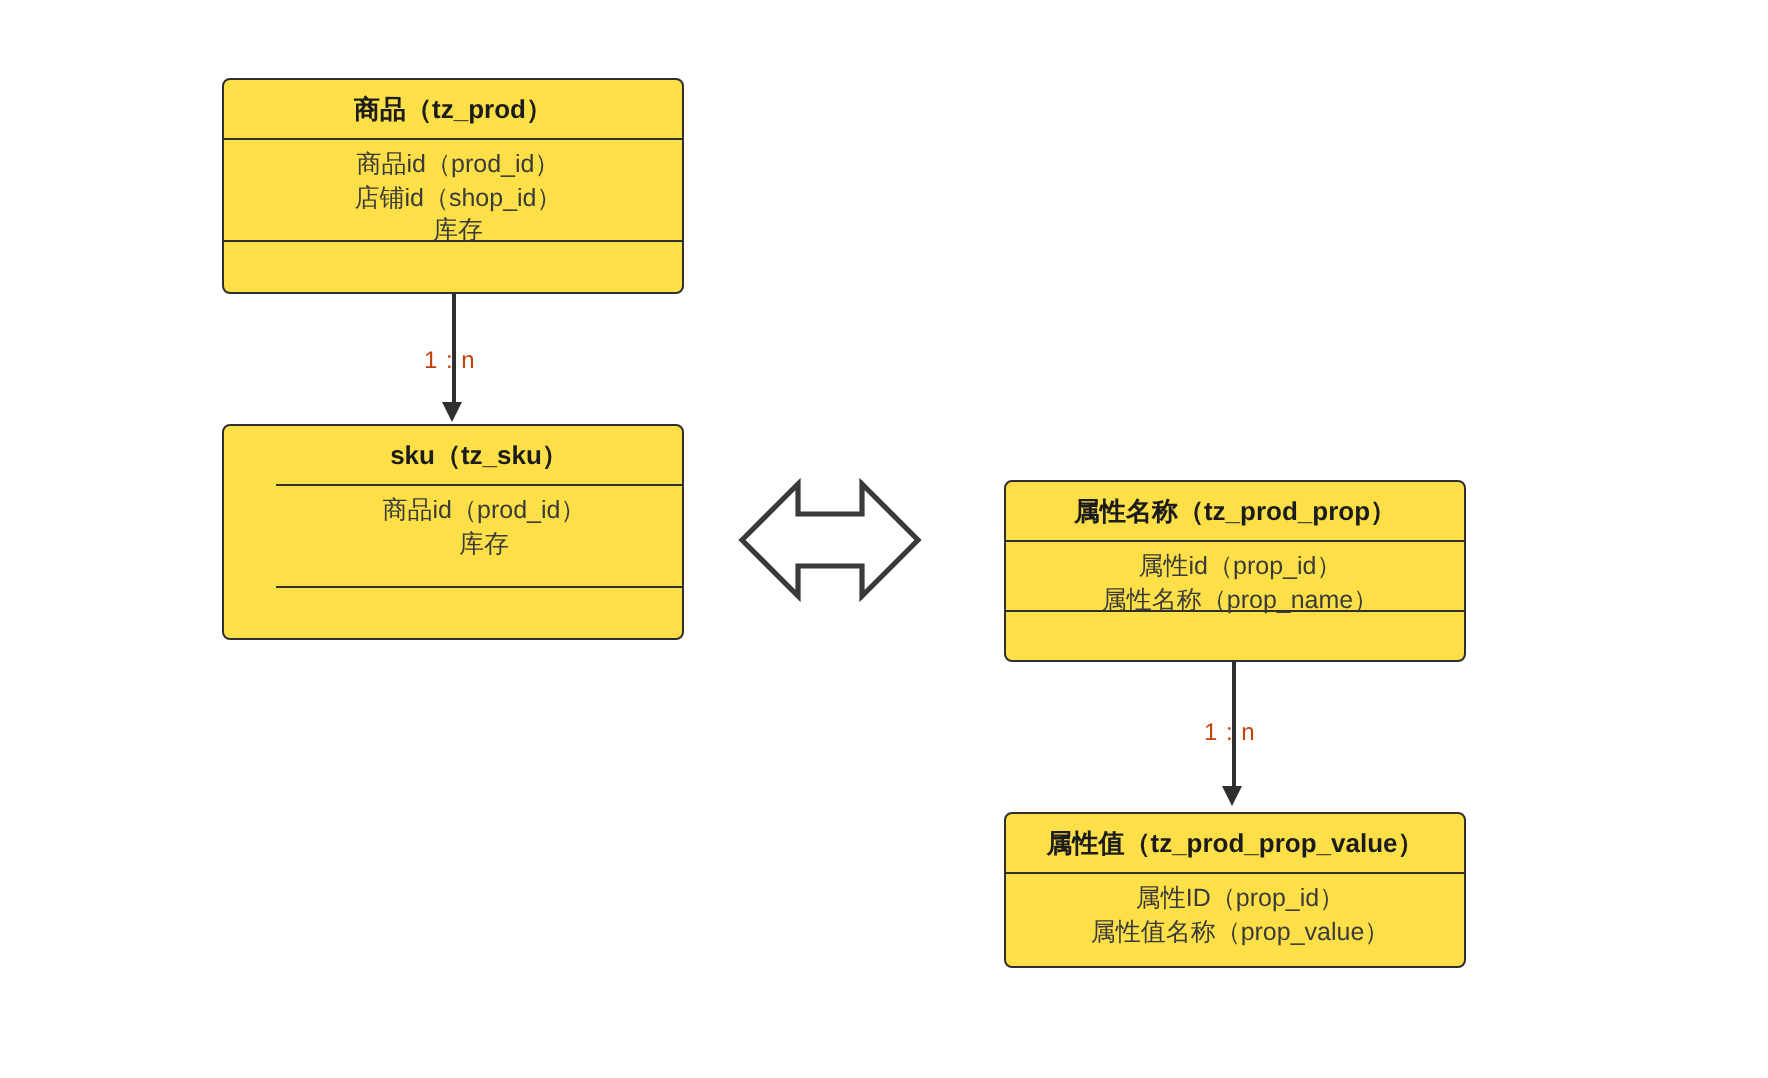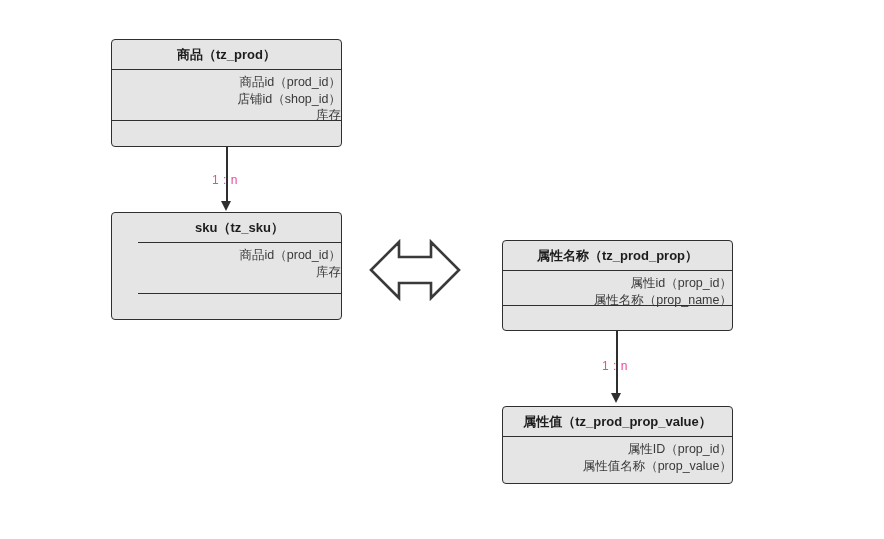--- a/index.html
+++ b/index.html
@@ -20,21 +20,21 @@
     width: 884px;
     height: 539px;
   }
 
   
   .entity {
     position: absolute;
     box-sizing: border-box;
     border: 1.6px solid #2f2f2f;
     border-radius: 4px;
-    background: #e5e5e5;
+    background: #fde047;
     overflow: hidden;
   }
   .entity-header {
     box-sizing: border-box;
     height: 30px;
     line-height: 30px;
     text-align: center;
     font-size: 13px;
     color: #1c1c1c;
     border-bottom: 1.6px solid #2f2f2f;
@@ -49,21 +49,21 @@
   .entity-attrs {
     box-sizing: border-box;
     border-bottom: 1.6px solid #2f2f2f;
     padding: 4px 0 5px 5px;
   }
   .attr-row {
     font-size: 12.5px;
     line-height: 16.5px;
     color: #3a3a3a;
     white-space: nowrap;
-    text-align: right;
+    text-align: center;
   }
   .entity-footer {
     box-sizing: border-box;
     height: 26px;
   }
 
   
   .connector {
     position: absolute;
   }
@@ -78,21 +78,21 @@
     position: absolute;
     width: 0;
     height: 0;
     border-left: 5.5px solid transparent;
     border-right: 5.5px solid transparent;
     border-top: 10px solid #2f2f2f;
   }
   .conn-label {
     position: absolute;
     font-size: 12px;
-    color: #ec4899;
+    color: #c2410c;
     white-space: nowrap;
     letter-spacing: 0.5px;
   }
 
   
   .double-arrow {
     position: absolute;
   }
 </style>
 </head>

